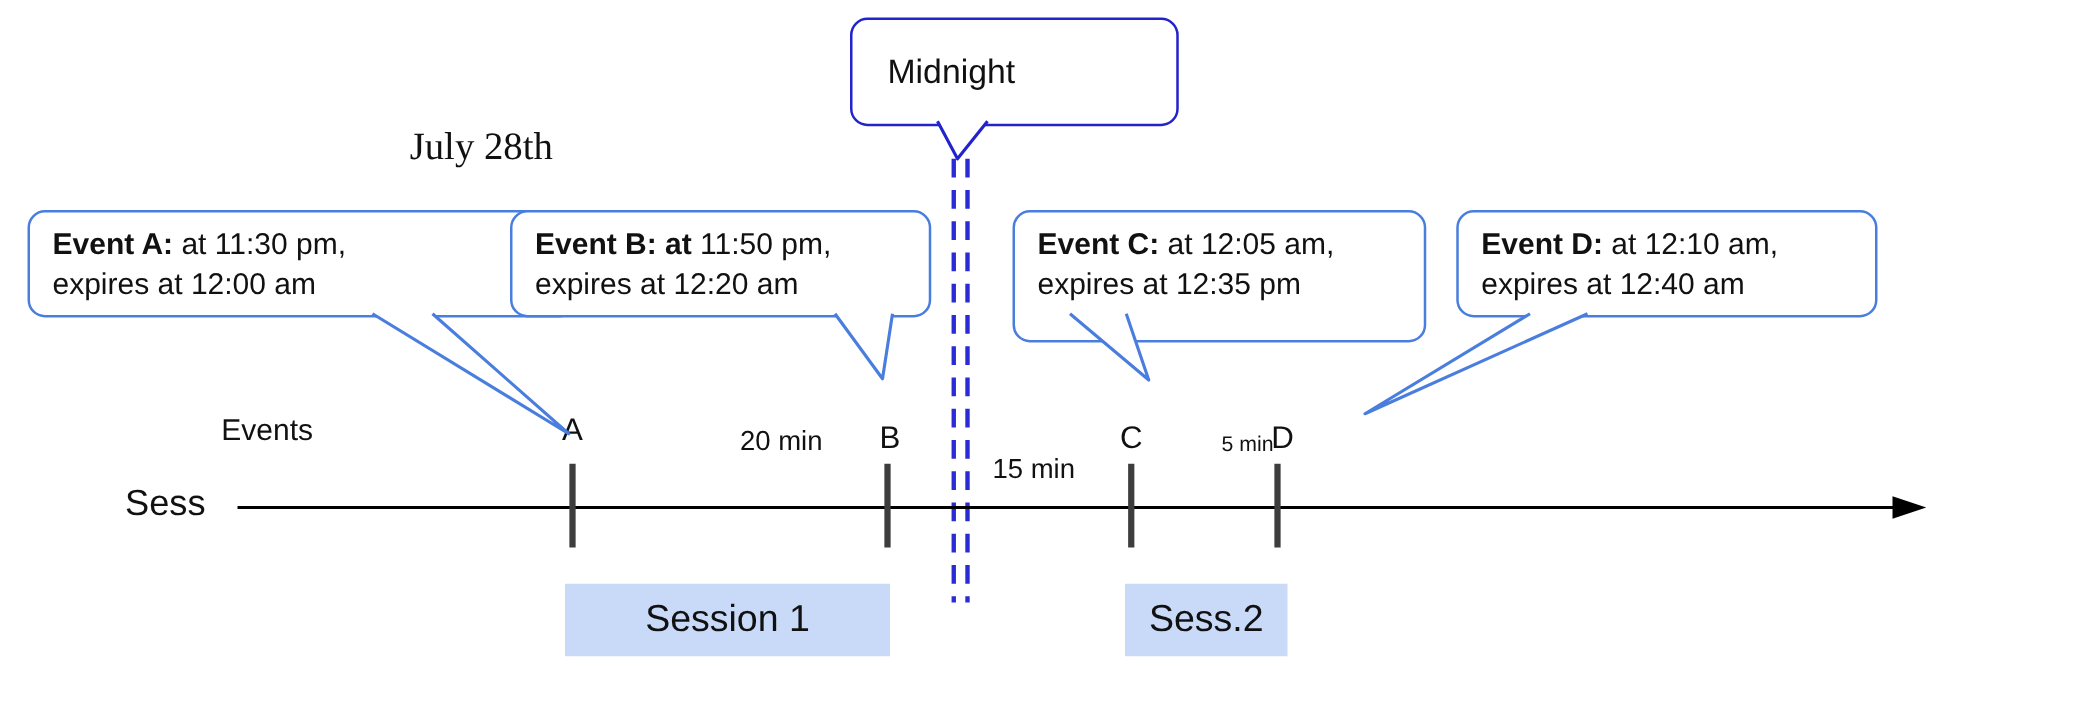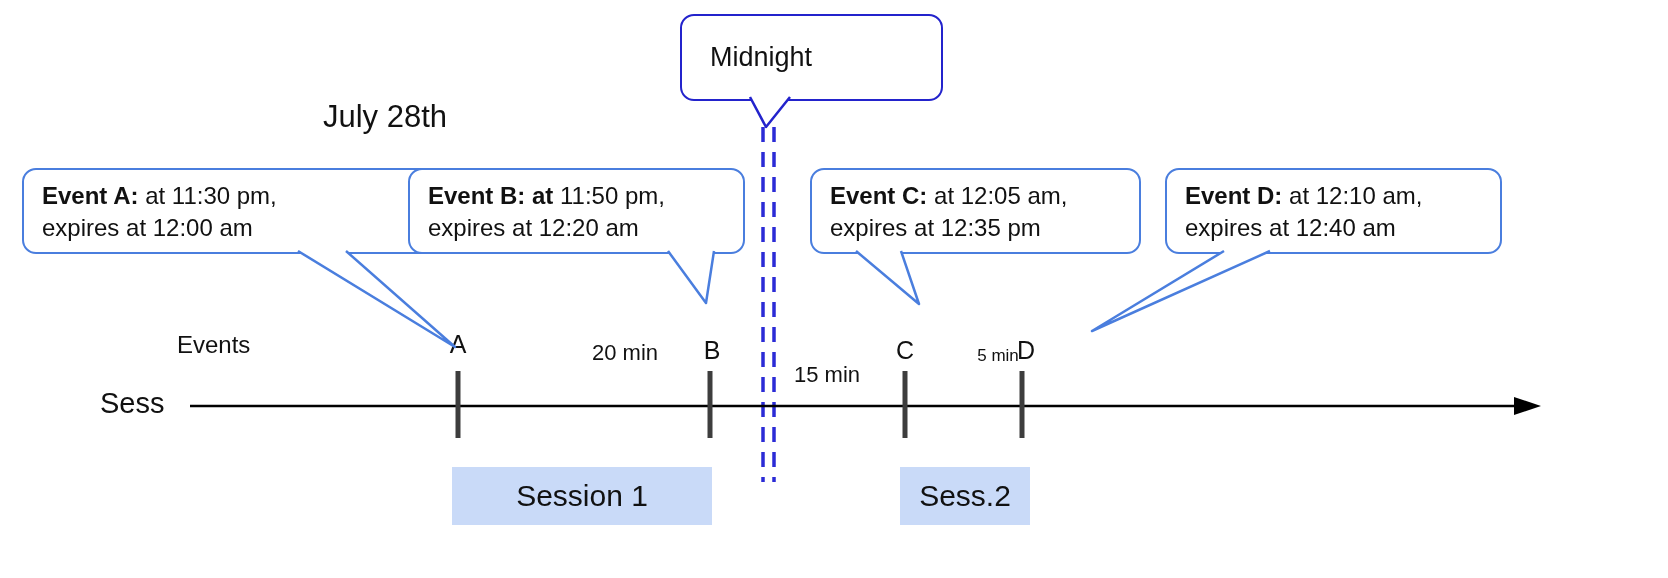--- a/index.html
+++ b/index.html
@@ -25,36 +25,36 @@
   .event-bubble {
     padding: 10px 18px;
     font-size: 24px;
     line-height: 1.33;
     white-space: nowrap;
   }
   .bold { font-weight: bold; }
 
   #bubble-a { left: 22px;   top: 168px; width: 440px; height: 86px; }
   #bubble-b { left: 408px;  top: 168px; width: 337px; height: 86px; }
-  #bubble-c { left: 810px;  top: 168px; width: 331px; height: 86px; }
+  #bubble-c { left: 810px;  top: 168px; width: 331px; height: 106px; }
   #bubble-d { left: 1165px; top: 168px; width: 337px; height: 86px; }
 
   #bubble-midnight {
     left: 680px; top: 14px; width: 263px; height: 87px;
     border-color: #2323cc;
     display: flex; align-items: center;
     padding-left: 28px;
     font-size: 27px;
   }
 
   
   .label { position: absolute; white-space: nowrap; z-index: 3; color: #111; }
   .center { transform: translateX(-50%); }
 
-  #date-left  { left: 385px;  top: 99px;  font-size: 31px; }
+  #date-left  { left: 385px;  top: 99px;  font-size: 31px; font-family: Liberation Serif, serif; }
   #date-right { left: 1117px; top: 99px;  font-size: 31px; }
 
   #events-label { left: 177px; top: 331px; font-size: 24px; }
   #user-label   { left: 100px; top: 387px; font-size: 29px; }
 
   #tick-label-a { left: 458px;  top: 330px; font-size: 25px; }
   #tick-label-b { left: 712px;  top: 336px; font-size: 25px; }
   #tick-label-c { left: 905px;  top: 336px; font-size: 25px; }
   #tick-label-d { left: 1026px; top: 336px; font-size: 25px; }
 

